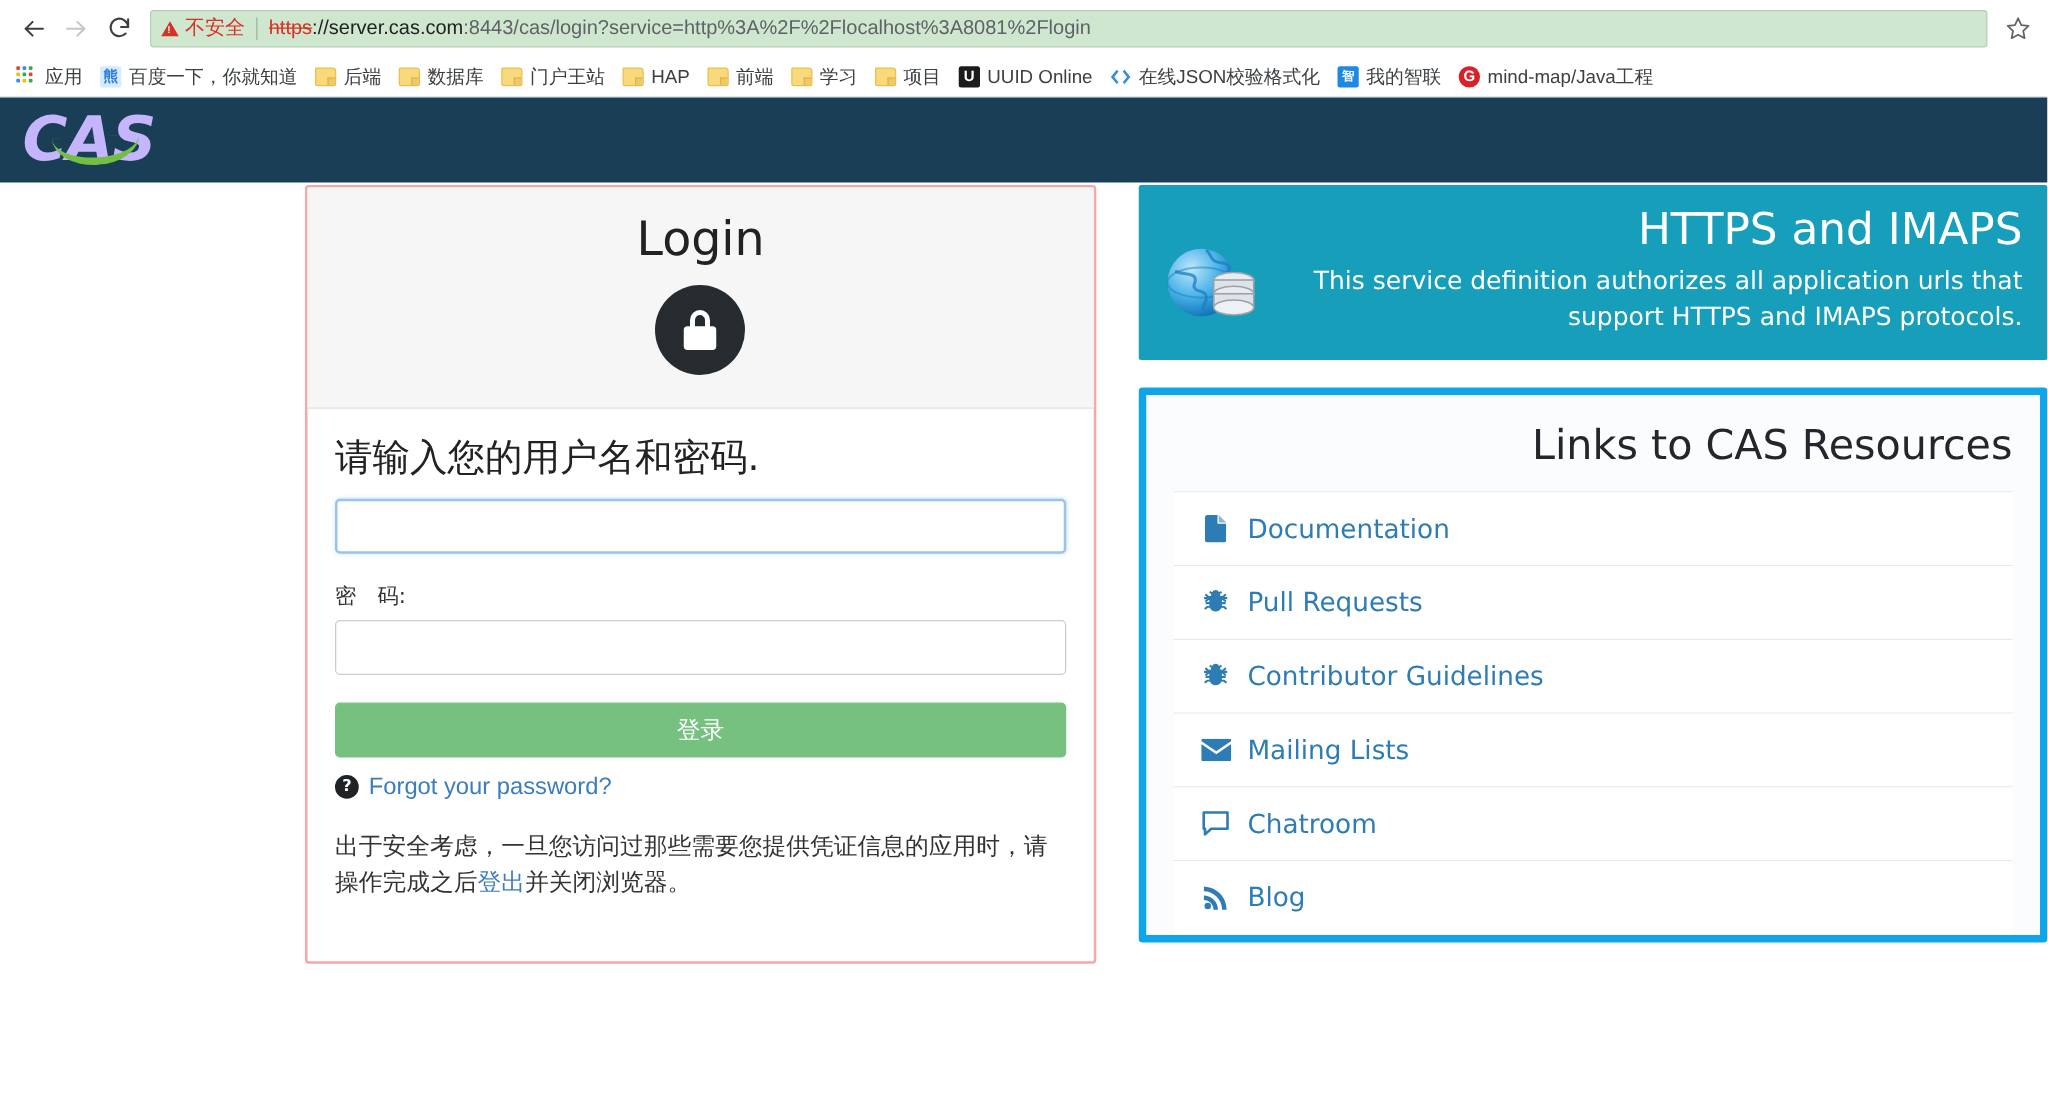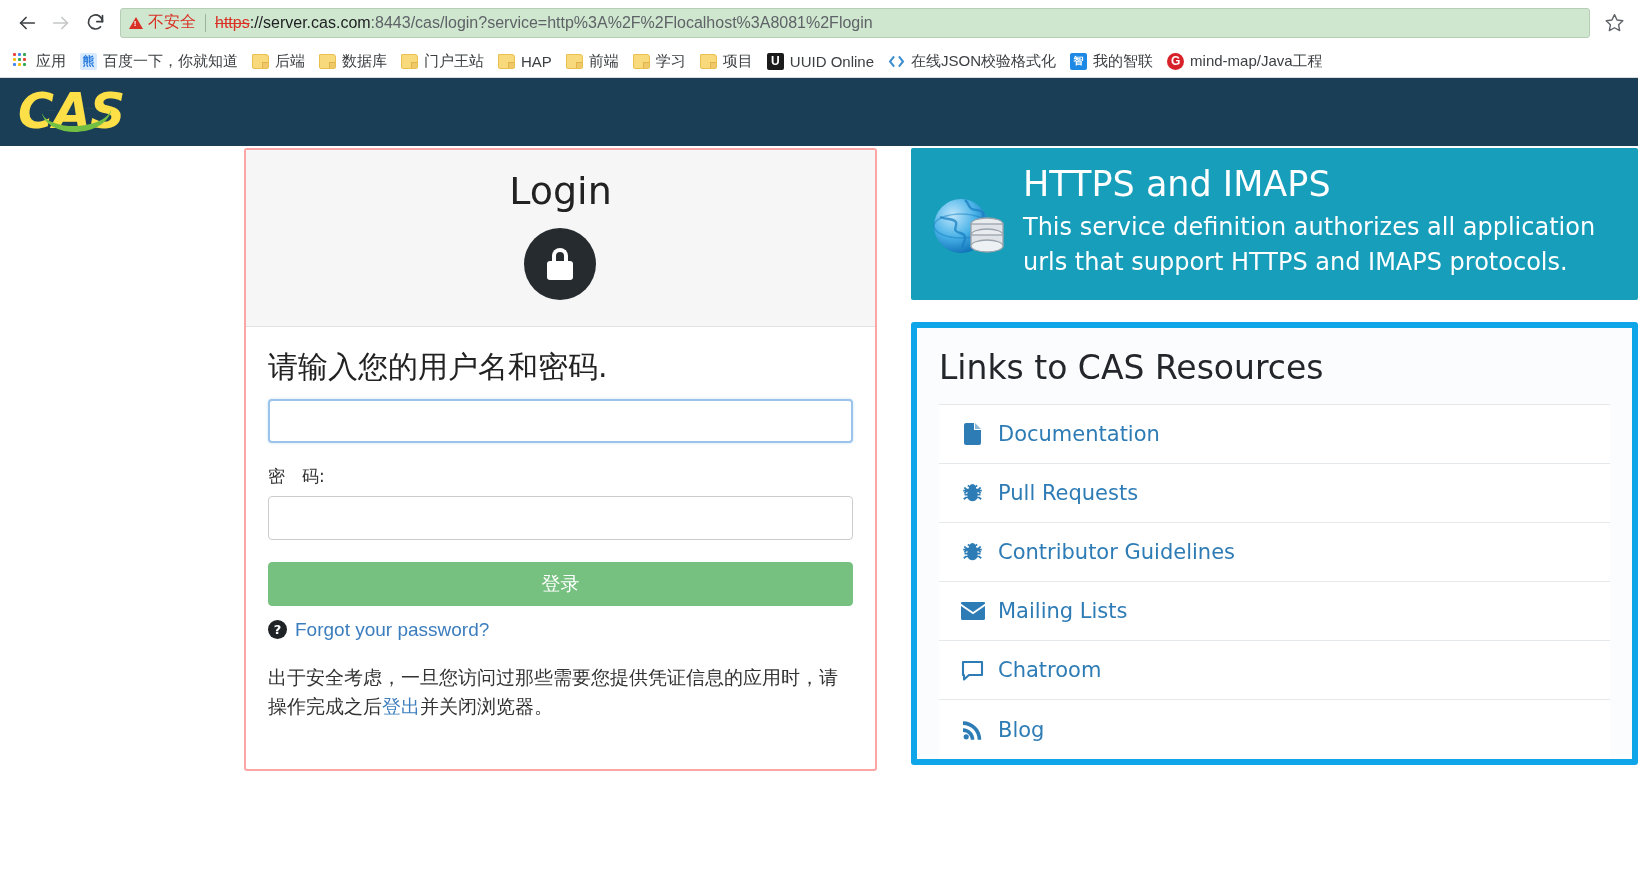--- a/index.html
+++ b/index.html
@@ -76,33 +76,33 @@
   }
 
   
   .cas-header{
     height:68px;background:#1a3e56;display:flex;align-items:center;padding-left:18px;
     box-sizing:border-box;
   }
   .cas-logo{position:relative;width:110px;height:52px;}
   .cas-logo .txt{
     font-family:"DejaVu Sans", sans-serif;
-    font-style:italic;font-weight:bold;font-size:49px;color:#fde047;
+    font-style:italic;font-weight:bold;font-size:49px;color:#c4b5fd;
     letter-spacing:-1px;line-height:52px;
   }
   .cas-logo .swoosh{
     position:absolute;left:24px;bottom:6px;width:70px;height:17px;
     border-bottom:6px solid #73bf44;border-radius:0 0 50% 50%/0 0 100% 100%;
     transform:rotate(-3deg);
   }
 
   
   .page{display:flex;align-items:flex-start;padding:0 0 0 0;}
   .left-col{width:646px;margin-left:244px;margin-top:2px;}
-  .right-col{width:742px;margin-left:34px;margin-top:2px;}
+  .right-col{width:742px;margin-left:34px;margin-top:2px;text-align:right;}
 
   .login-card{
     background:#ffffff;border:2px solid #fca5a5;border-radius:3px;
   }
   .login-card-head{
     background:#f6f6f6;border-bottom:1px solid #e2e2e2;
     padding:22px 0 26px;text-align:center;
   }
   .login-title{
     font-size:38px;color:#222;font-weight:normal;margin:0 0 16px;line-height:1.05;
@@ -158,21 +158,21 @@
   .service-banner{
     background:#169eba;color:#fff;padding:16px 20px 20px;display:flex;gap:14px;align-items:flex-start;
     border-radius:2px;
   }
   .svc-icon{width:78px;height:74px;flex:0 0 auto;position:relative;margin-top:26px;}
   .svc-text{flex:1 1 auto;}
   .svc-title{
     font-size:35px;font-weight:normal;margin:0 0 6px;line-height:1.15;
     font-family:"DejaVu Sans", sans-serif;
   }
-  .svc-desc{font-size:24px;line-height:1.45;margin:0;font-family:"DejaVu Sans", sans-serif;}
+  .svc-desc{font-size:20px;line-height:1.45;margin:0;font-family:"DejaVu Sans", sans-serif;}
 
   .resources{
     margin-top:22px;background:#fbfcfd;border:6px solid #0ea5e9;border-radius:3px;
     padding:22px 22px 0;box-sizing:border-box;
   }
   .resources-title{
     font-size:33px;color:#23272b;font-weight:normal;margin:0 0 18px;line-height:1.1;
     font-family:"DejaVu Sans", sans-serif;
   }
   .res-list{border-top:1px solid #e6e9eb;}

